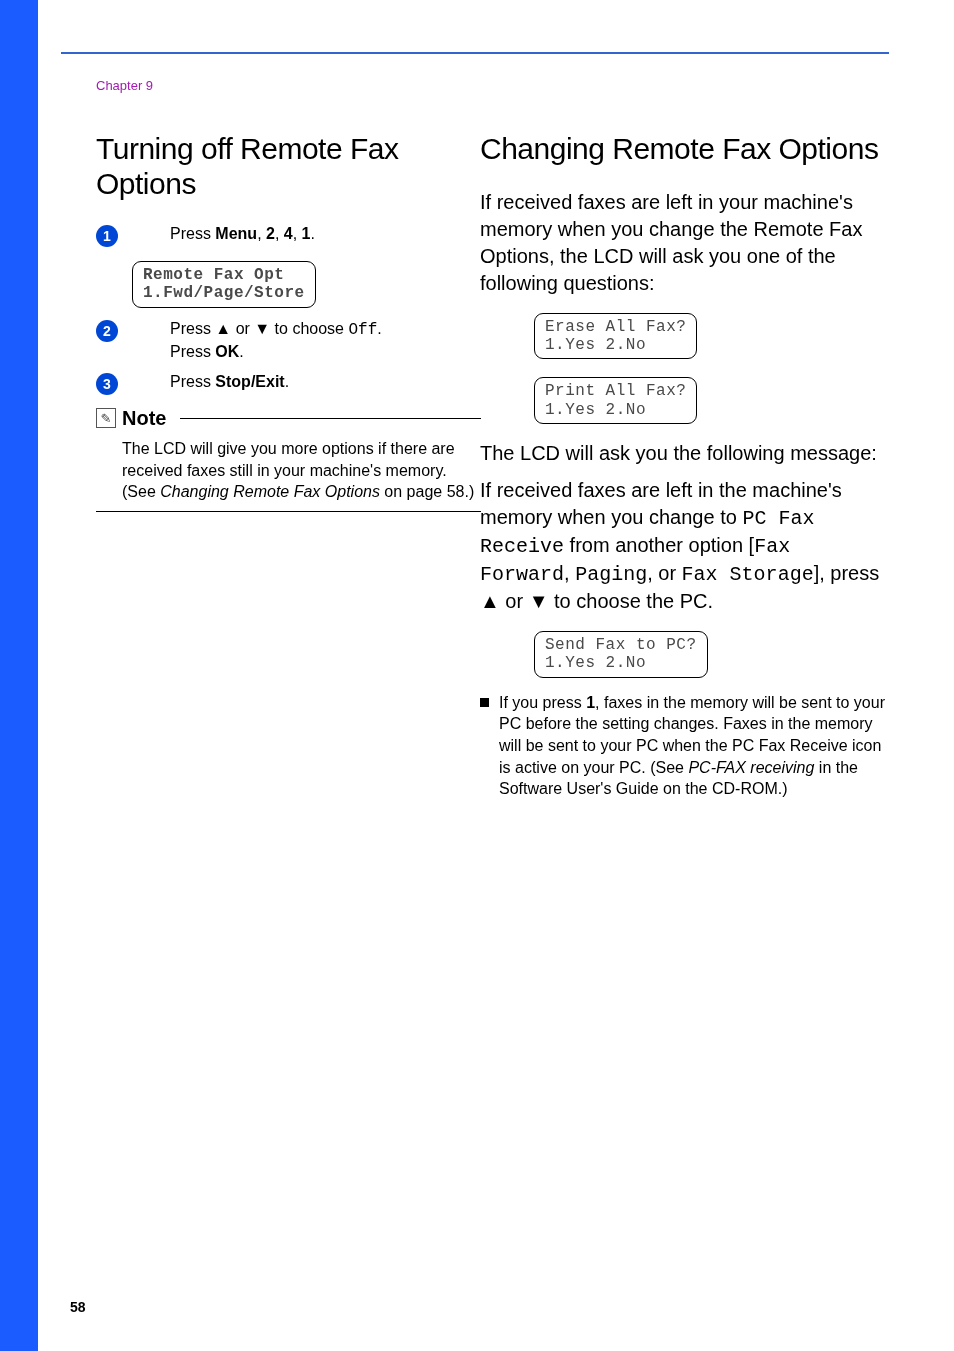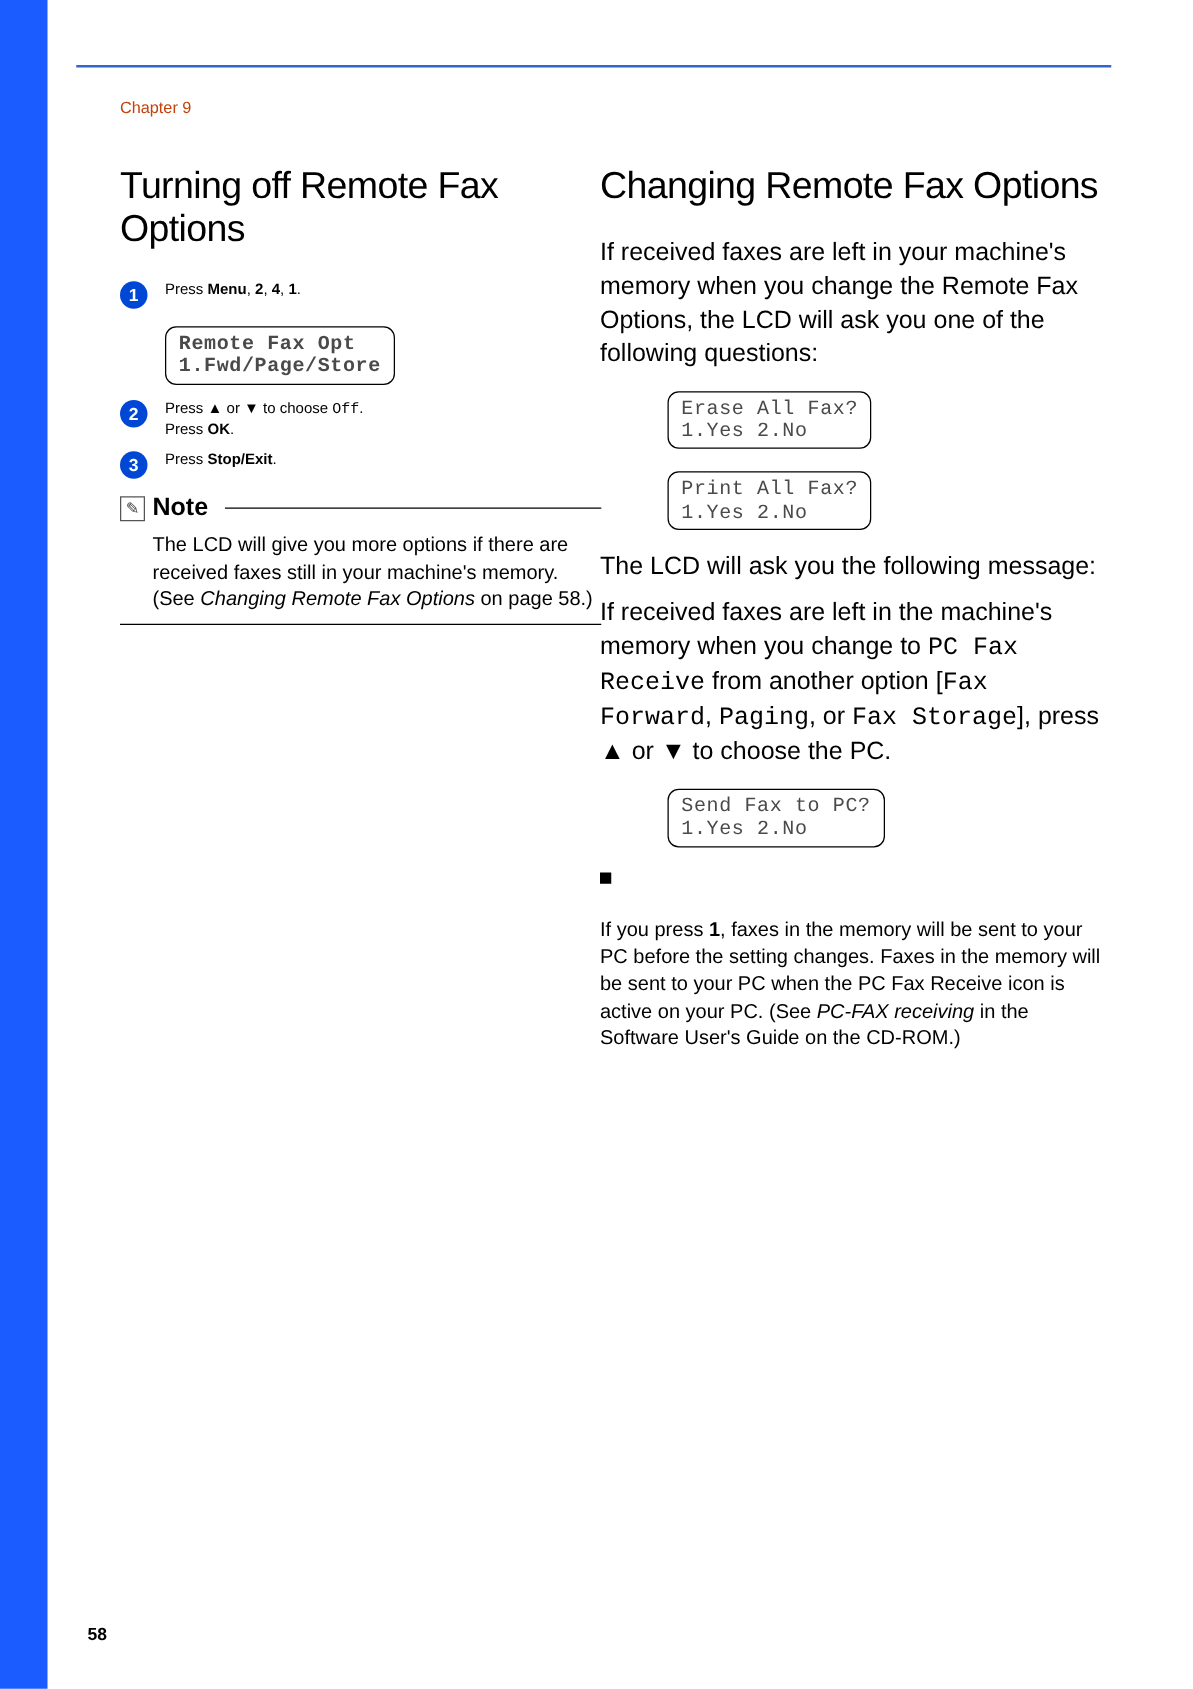--- a/index.html
+++ b/index.html
@@ -25,21 +25,21 @@
     top: 52px;
     width: 828px;
     height: 2px;
     background: #3366cc;
   }
   .chapter {
     position: absolute;
     left: 96px;
     top: 78px;
     font-size: 13px;
-    color: #c2410c;
+    color: #a21caf;
   }
   .col {
     position: absolute;
     top: 132px;
     width: 385px;
   }
   .col-left { left: 96px; }
   .col-right { left: 480px; width: 410px; }
   h1 {
     font-size: 30px;
@@ -62,22 +62,23 @@
     color: #fff;
     display: flex;
     align-items: center;
     justify-content: center;
     font-size: 14px;
     font-weight: bold;
     margin-top: 2px;
   }
   .step-body {
     flex: 1 1 auto;
-    font-size: 12px;
-    line-height: 1.35;
+    font-size: 16px;
+    line-height: 1.35;
+    margin-left: 38px;
   }
   .lcd {
     display: inline-block;
     border: 1.5px solid #000;
     border-radius: 9px;
     padding: 4px 10px 4px 10px;
     font-family: "Courier New", monospace;
     font-size: 16px;
     letter-spacing: 0.5px;
     line-height: 1.15;
@@ -124,23 +125,22 @@
   }
   .para {
     font-size: 20px;
     line-height: 1.35;
     margin: 10px 0;
   }
   .mono { font-family: "Courier New", monospace; }
   .lcd-center { text-align: left; margin-left: 54px; }
   .bullet-row {
     display: flex;
-    gap: 27px;
+    gap: 10px;
     margin: 8px 0;
-    flex-direction: column;
   }
   .bullet-sq {
     flex: 0 0 auto;
     width: 9px; height: 9px;
     background: #000;
     margin-top: 6px;
   }
   .bullet-body {
     flex: 1 1 auto;
     font-size: 16px;

